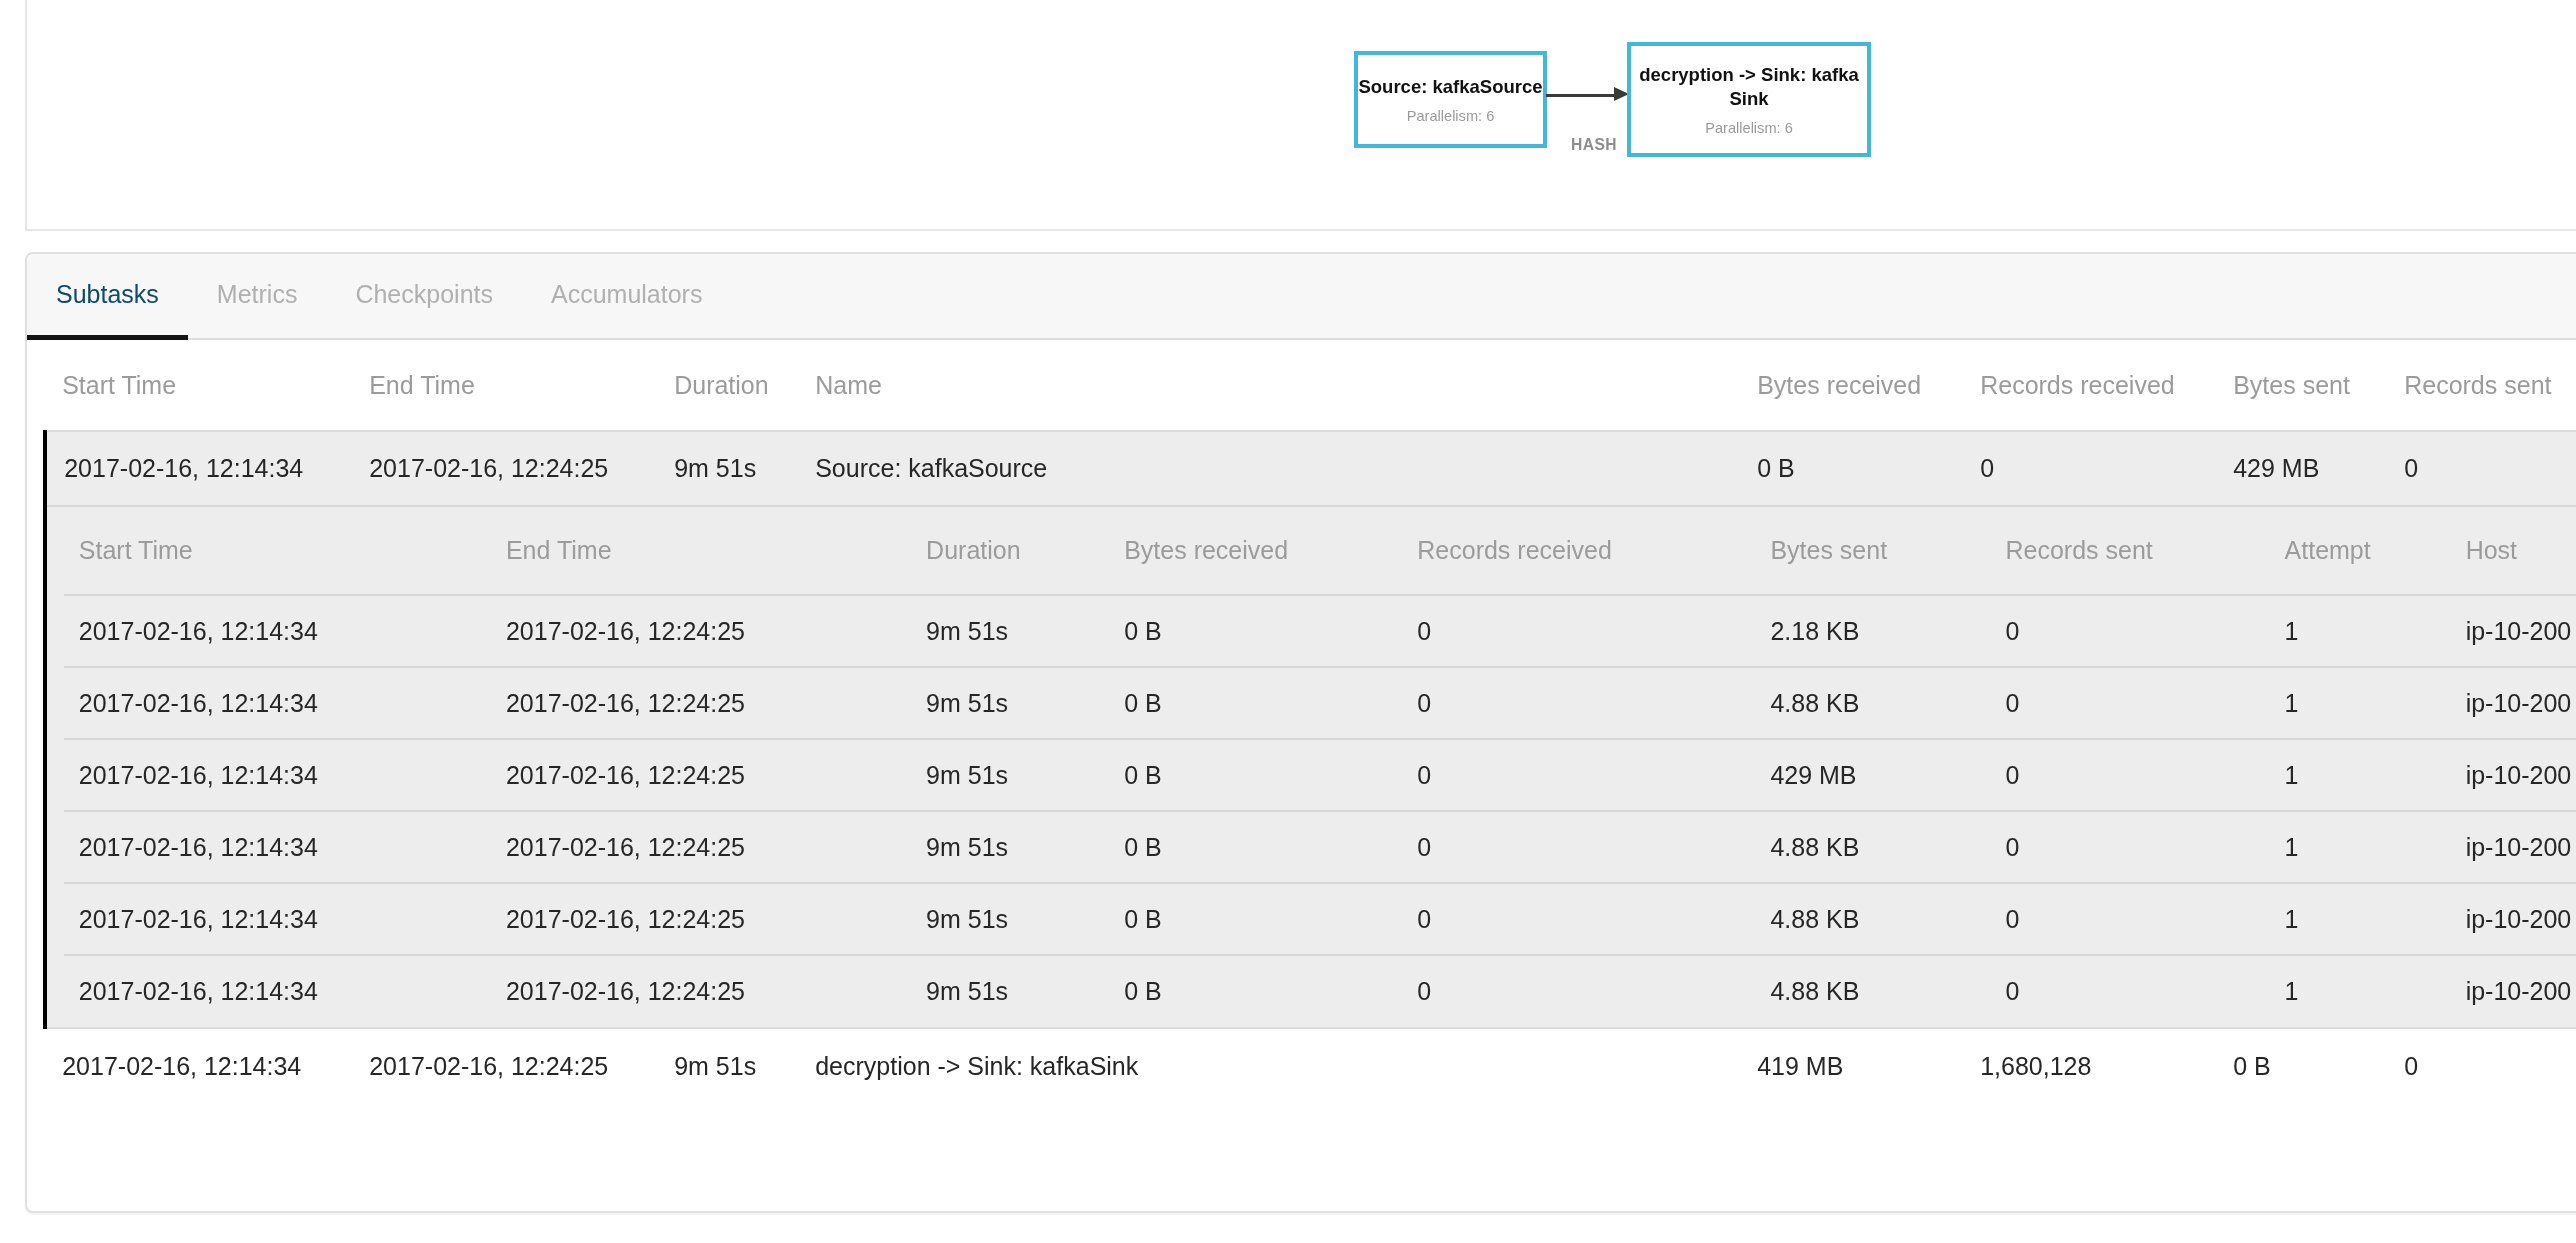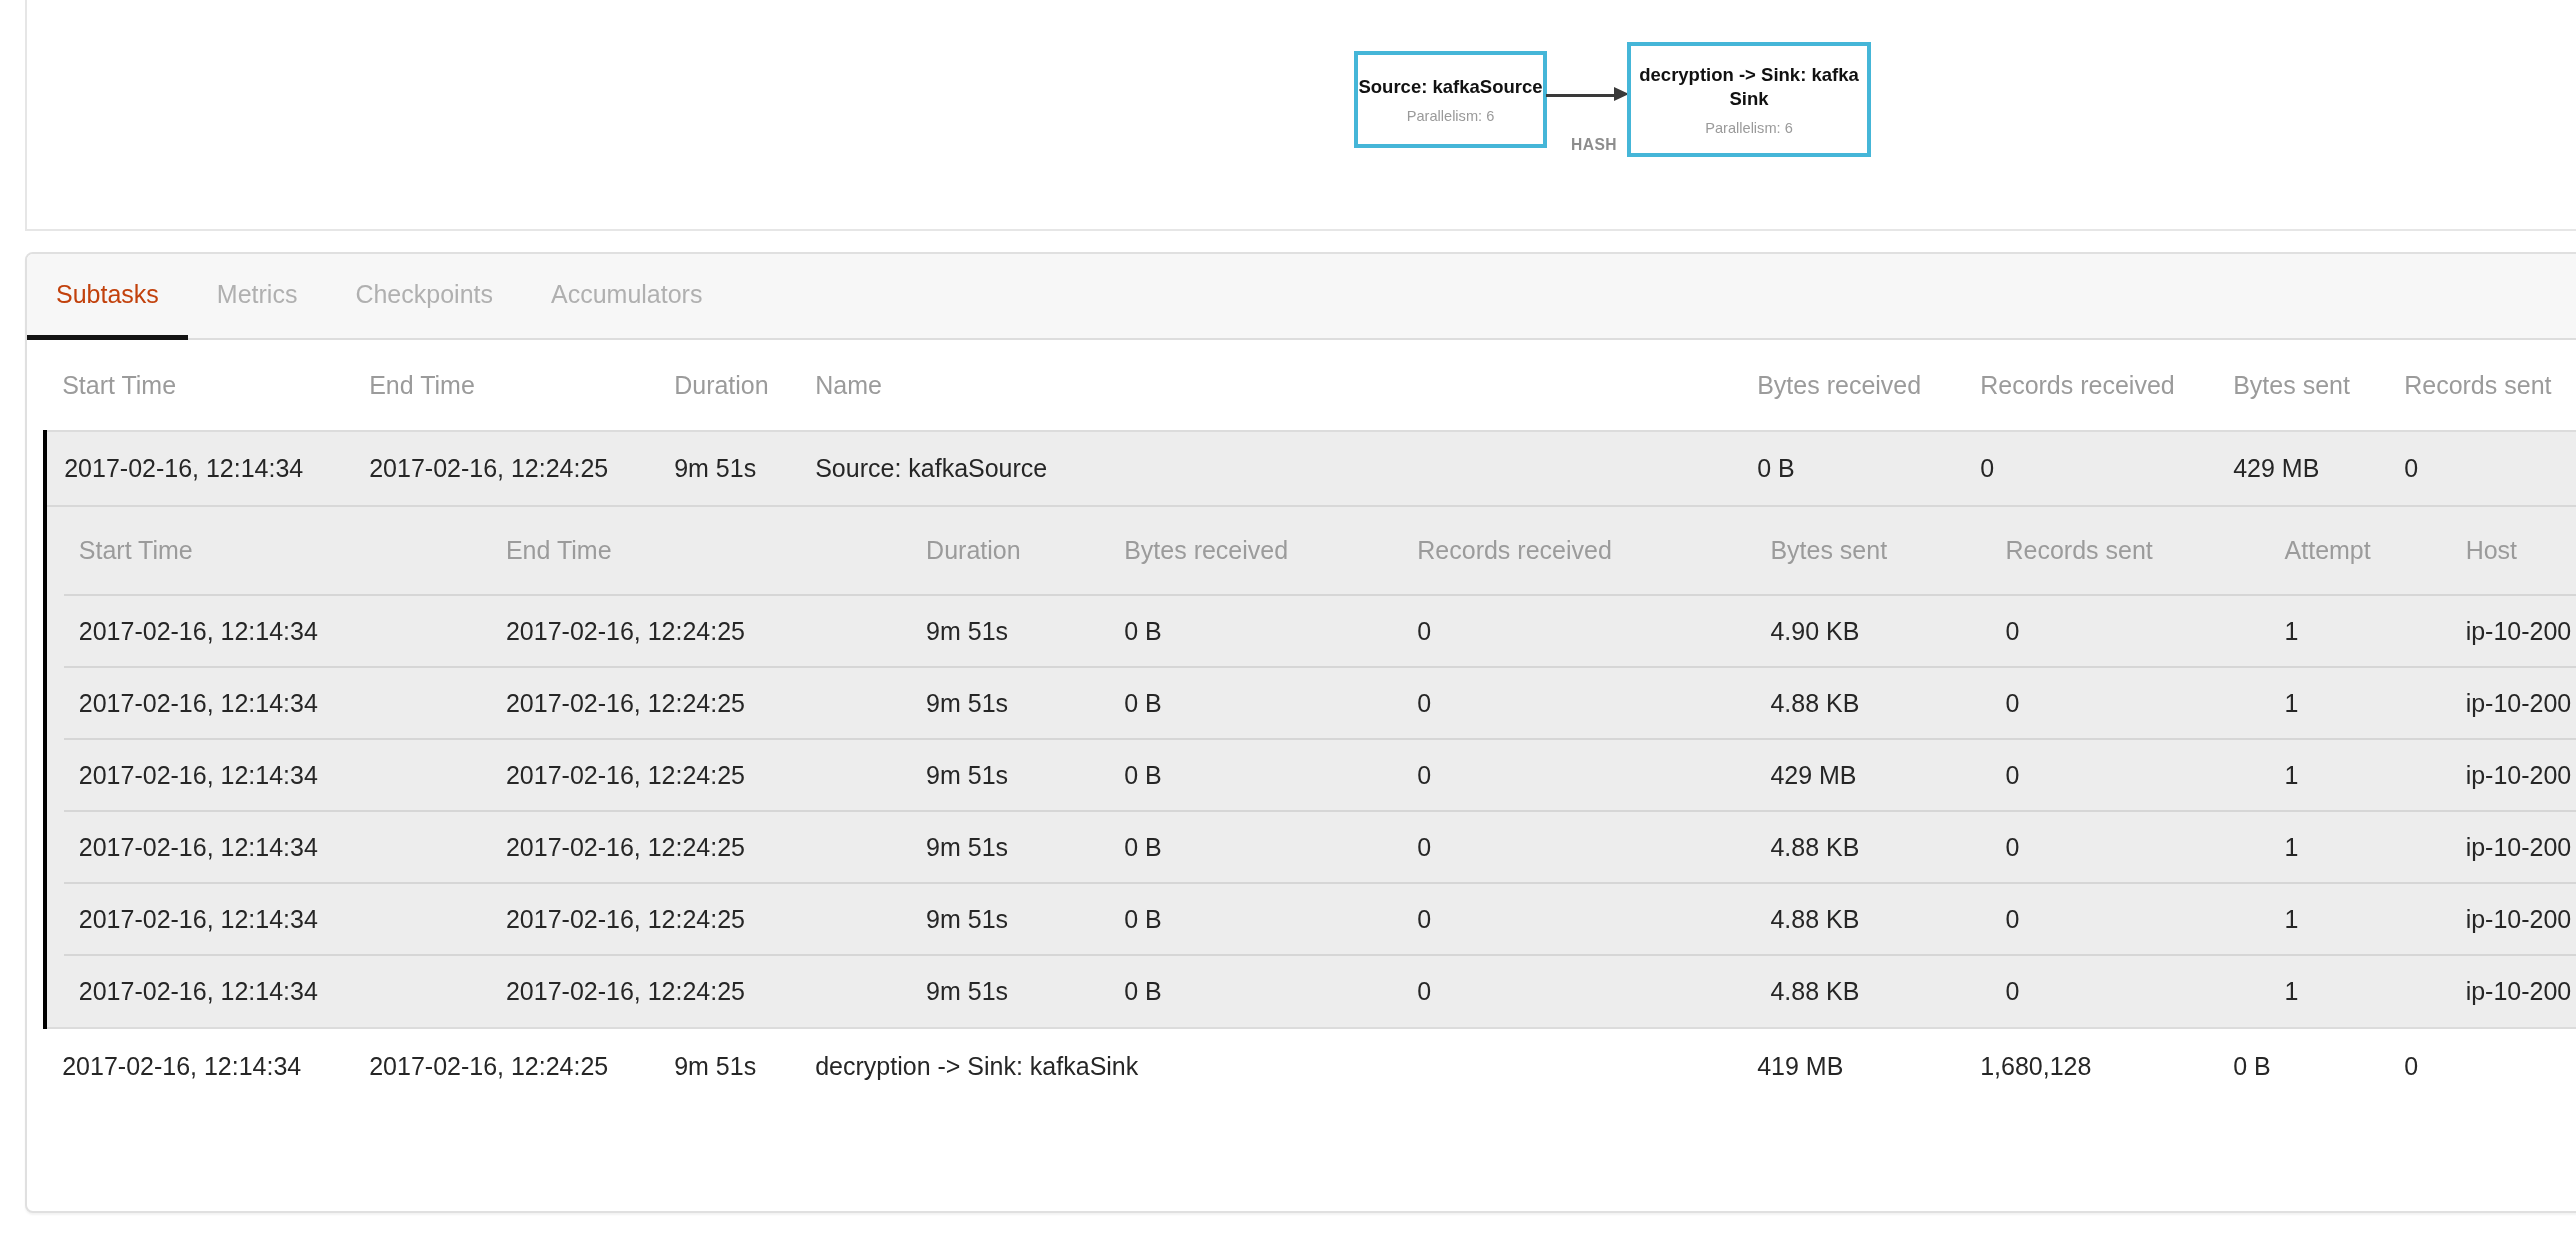--- a/index.html
+++ b/index.html
@@ -64,21 +64,21 @@
     height: 86px; background: #f7f7f7;
     border-bottom: 2px solid #dddddd;
     display: flex; align-items: stretch;
   }
   .tab {
     display: flex; align-items: center;
     padding: 0 29px; font-size: 25px; color: #b0b0b0;
     border-bottom: 5.9px solid transparent; margin-bottom: -2px;
     cursor: pointer; white-space: nowrap;
   }
-  .tab.active { color: #c2410c; border-bottom-color: #141414; }
+  .tab.active { color: #0c4a6e; border-bottom-color: #141414; }
 
   
   table { border-collapse: collapse; table-layout: fixed; }
   .outer-table { margin-left: 15.6px; width: 2675px; font-size: 25px; }
   .outer-table th {
     font-weight: normal; color: #9b9b9b; text-align: left;
     height: 91px; border-bottom: 2px solid #dcdcdc;
     padding: 0 0 0 17.6px; white-space: nowrap; overflow: hidden; margin-top: 29px;
   }
   .outer-table td { padding: 0 0 0 17.6px; white-space: nowrap; overflow: hidden; }
@@ -192,21 +192,21 @@
                 <th>Host</th>
               </tr>
             </thead>
             <tbody>
               <tr>
                 <td>2017-02-16, 12:14:34</td>
                 <td>2017-02-16, 12:24:25</td>
                 <td>9m 51s</td>
                 <td>0 B</td>
                 <td>0</td>
-                <td>4.90 KB</td>
+                <td>2.18 KB</td>
                 <td>0</td>
                 <td>1</td>
                 <td>ip-10-200</td>
               </tr>
               <tr>
                 <td>2017-02-16, 12:14:34</td>
                 <td>2017-02-16, 12:24:25</td>
                 <td>9m 51s</td>
                 <td>0 B</td>
                 <td>0</td>

